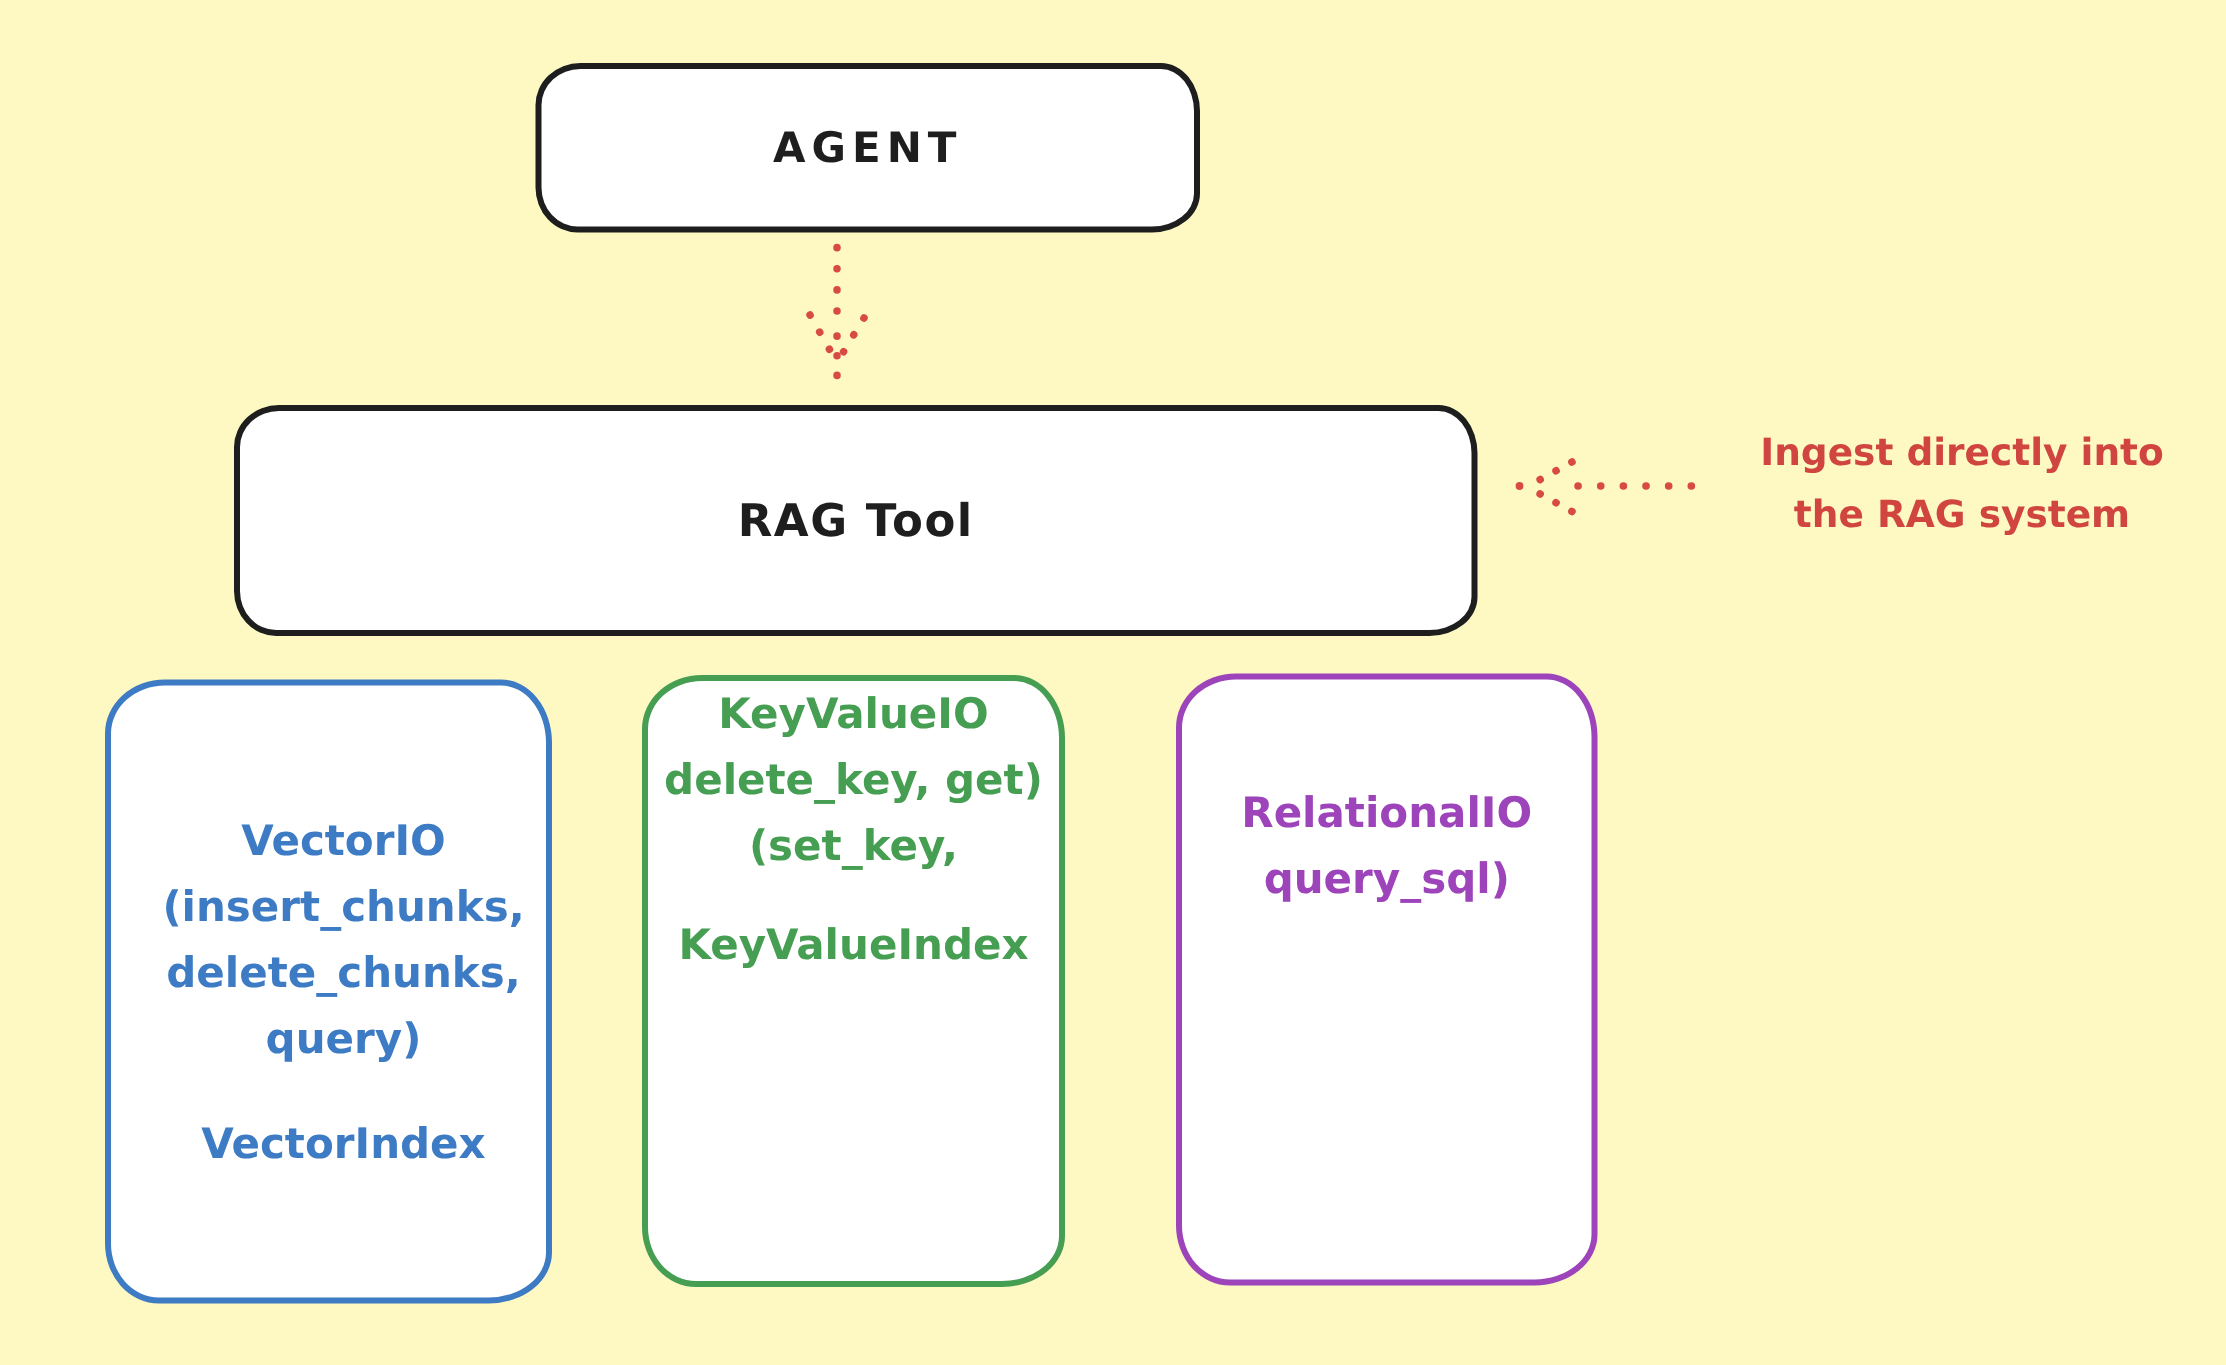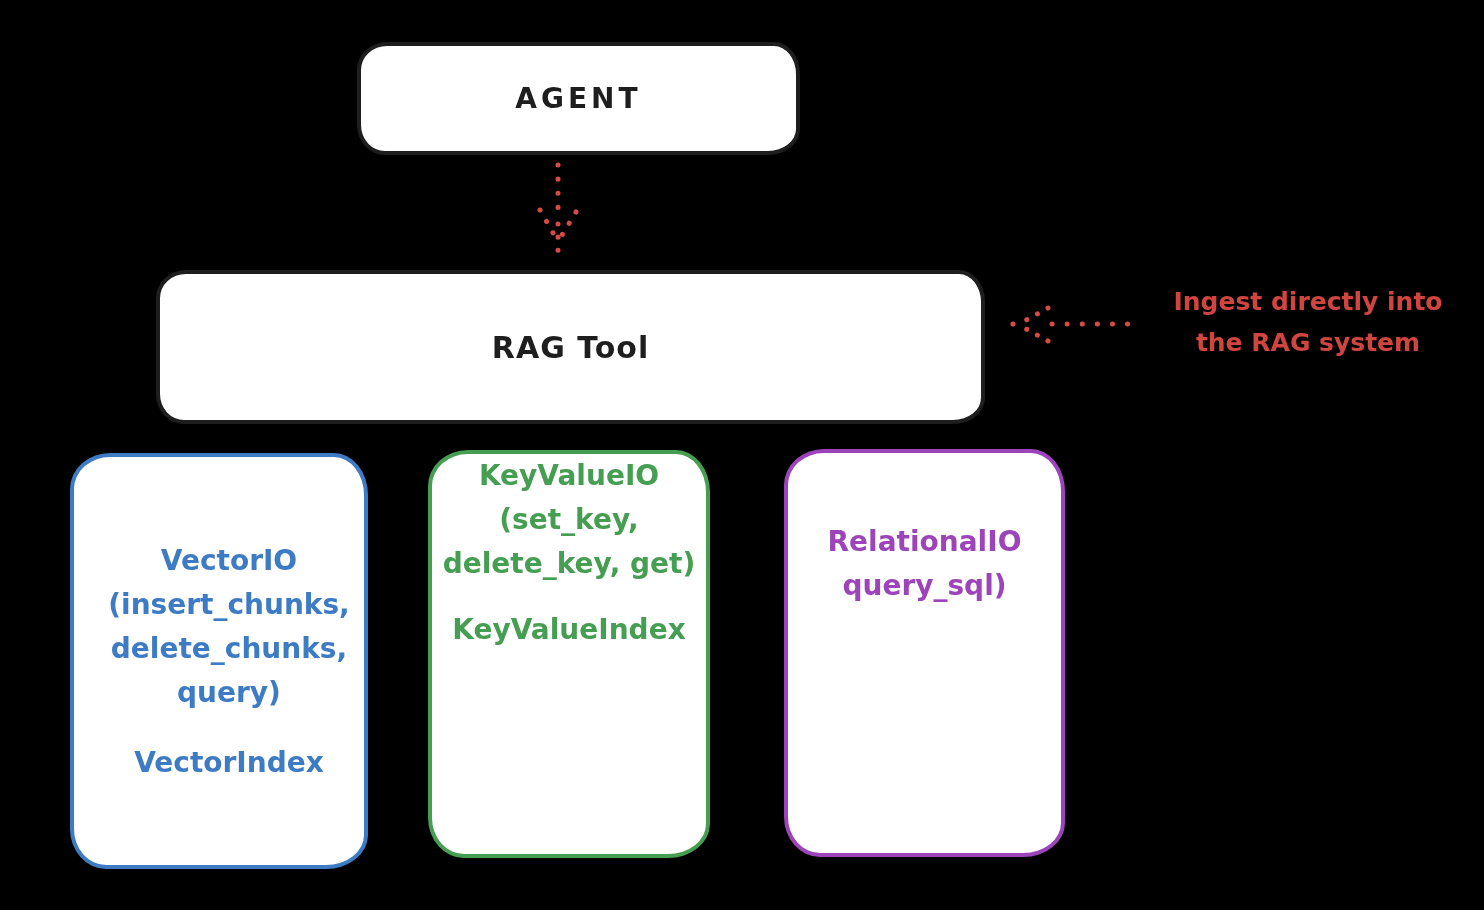--- a/index.html
+++ b/index.html
@@ -4,21 +4,21 @@
 <style>
   html, body {
     margin: 0;
     padding: 0;
     background: #ffffff;
   }
   .canvas {
     position: relative;
     width: 1484px;
     height: 910px;
-    background: #000000;
+    background: #fef9c3;
     overflow: hidden;
     font-family: "DejaVu Sans", sans-serif;
   }
 
   
   .sketch-box {
     position: absolute;
     box-sizing: border-box;
     background: #ffffff;
   }
@@ -130,22 +130,22 @@
   <div class="sketch-box io-box io-box-0" style="border-color: rgb(61, 123, 196); color: rgb(61, 123, 196);">
     <div>VectorIO</div>
     <div>(insert_chunks,</div>
     <div>delete_chunks,</div>
     <div>query)</div>
     <span class="index-label">VectorIndex</span>
   </div>
 
   <div class="sketch-box io-box io-box-1" style="border-color: rgb(70, 158, 82); color: rgb(70, 158, 82);">
     <div>KeyValueIO</div>
+    <div>delete_key, get)</div>
     <div>(set_key,</div>
-    <div>delete_key, get)</div>
     <span class="index-label">KeyValueIndex</span>
   </div>
 
   <div class="sketch-box io-box io-box-2" style="border-color: rgb(157, 68, 187); color: rgb(157, 68, 187);">
     <div>RelationalIO</div>
     <div>query_sql)</div>
   </div>
 
 </div>
 

